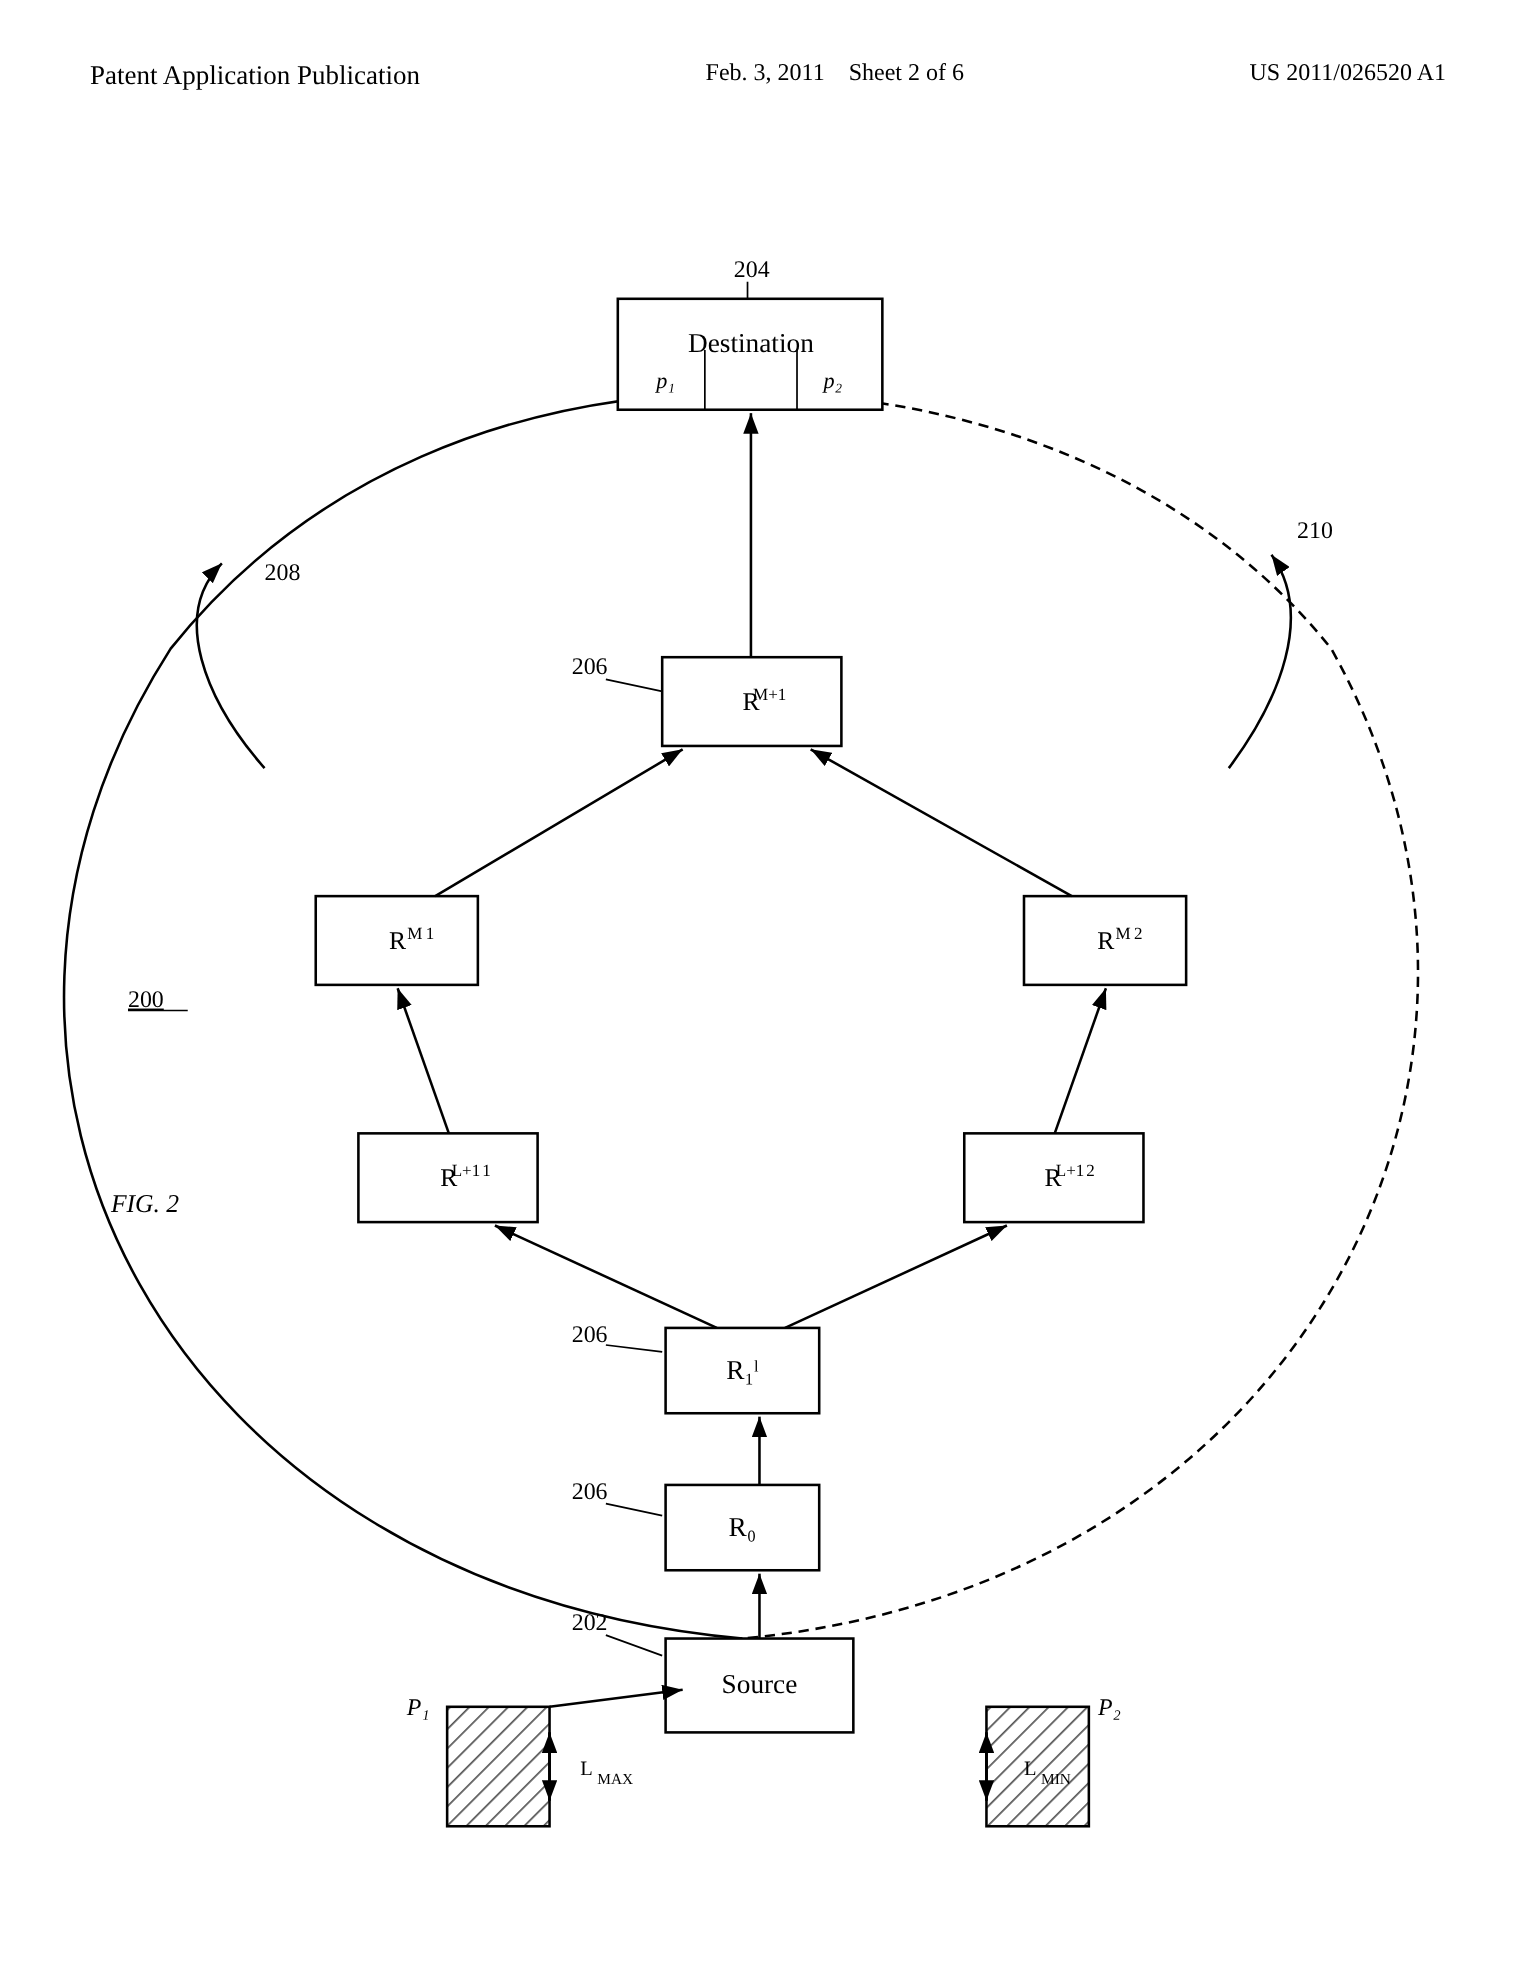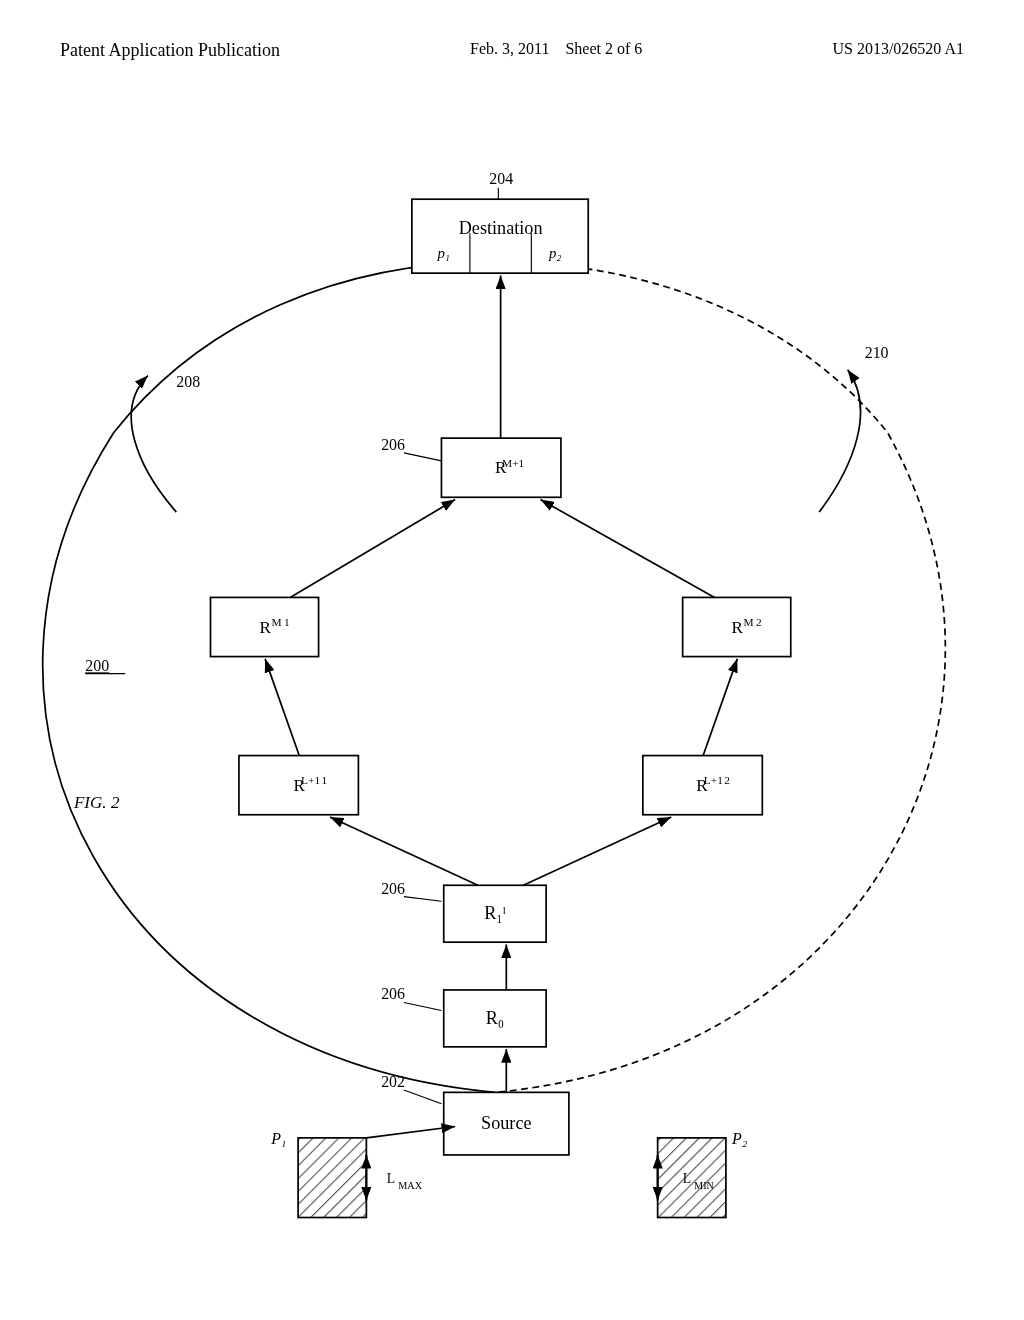--- a/index.html
+++ b/index.html
@@ -44,21 +44,21 @@
   </style>
 </head>
 <body>
 
 <div id="header">
   <div class="header-left">Patent Application Publication</div>
   <div class="header-center">
     <span>Feb. 3, 2011</span>&nbsp;&nbsp;&nbsp;
     <span>Sheet 2 of 6</span>
   </div>
-  <div class="header-right">US 2013/026520 A1</div>
+  <div class="header-right">US 2011/026520 A1</div>
 </div>
 
 <svg id="main-svg" viewBox="0 0 900 1100" xmlns="http://www.w3.org/2000/svg">
   <defs>
     <marker id="arrowhead" markerWidth="8" markerHeight="6" refX="8" refY="3" orient="auto">
       <polygon points="0 0, 8 3, 0 6" fill="#000"></polygon>
     </marker>
     <marker id="arrowhead-rev" markerWidth="8" markerHeight="6" refX="0" refY="3" orient="auto">
       <polygon points="8 0, 0 3, 8 6" fill="#000"></polygon>
     </marker>

